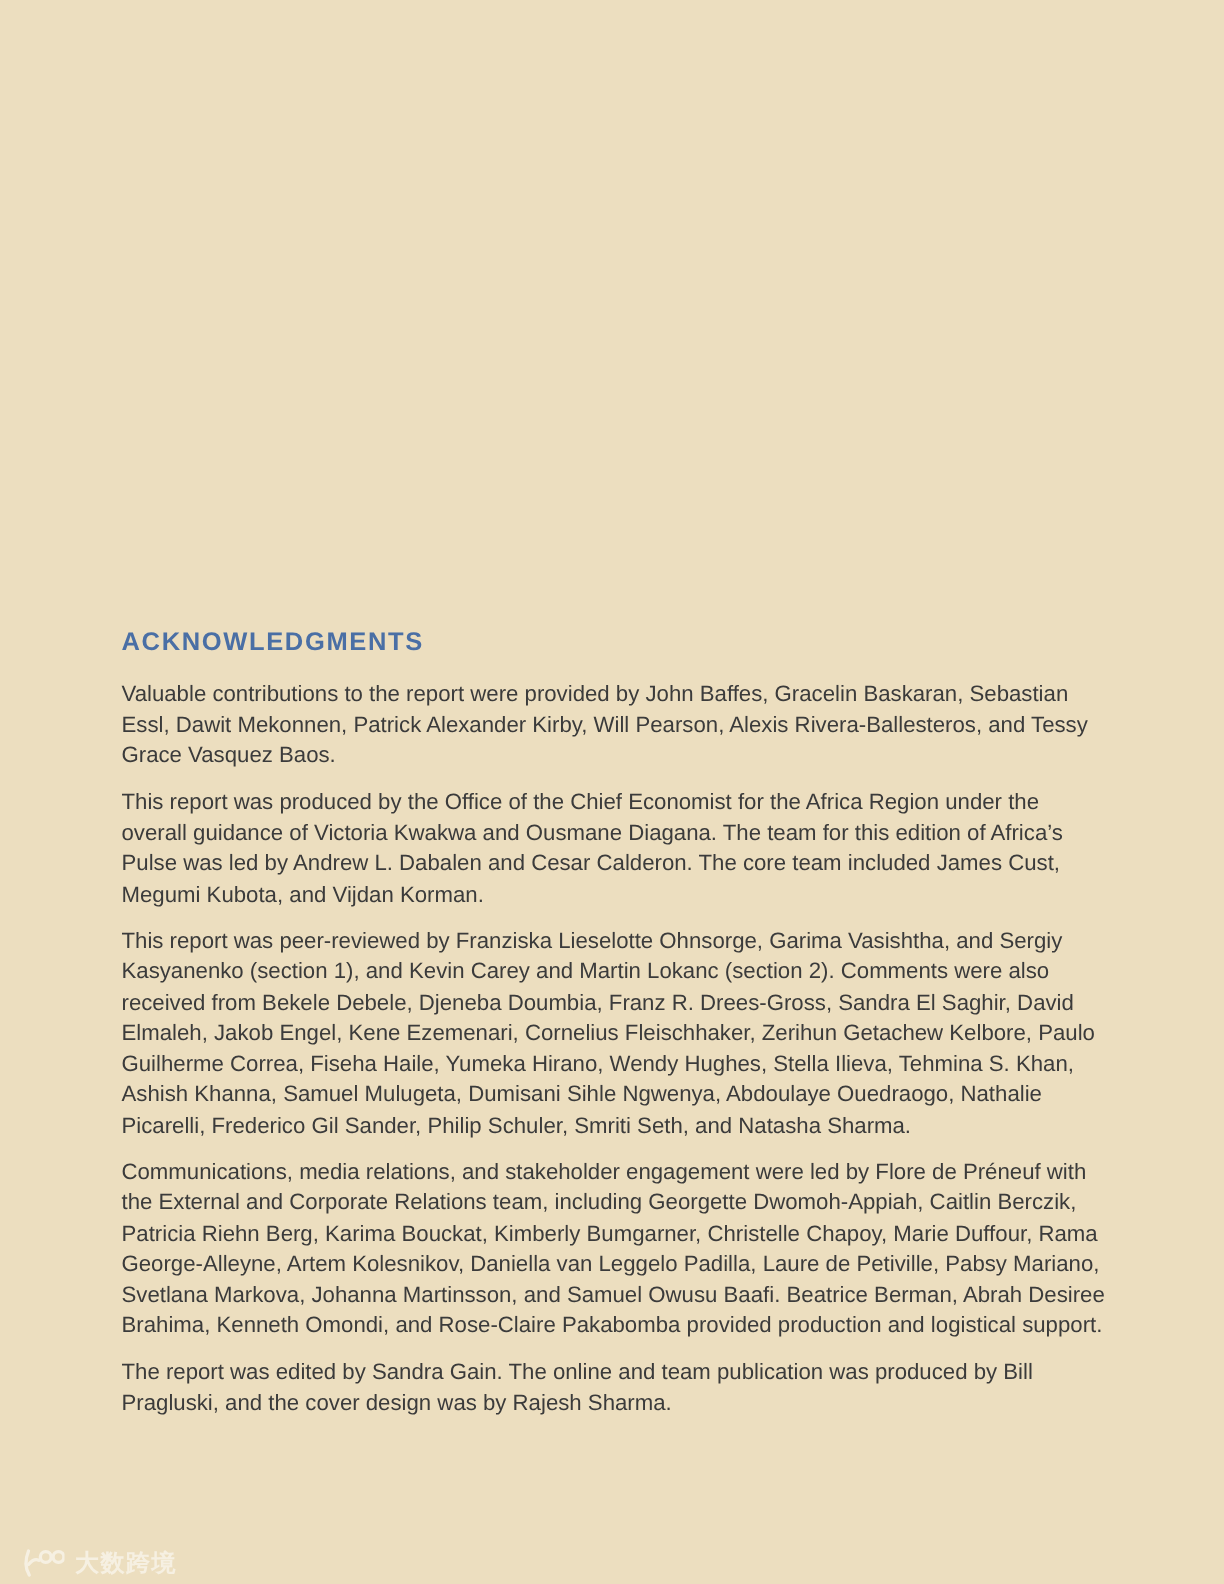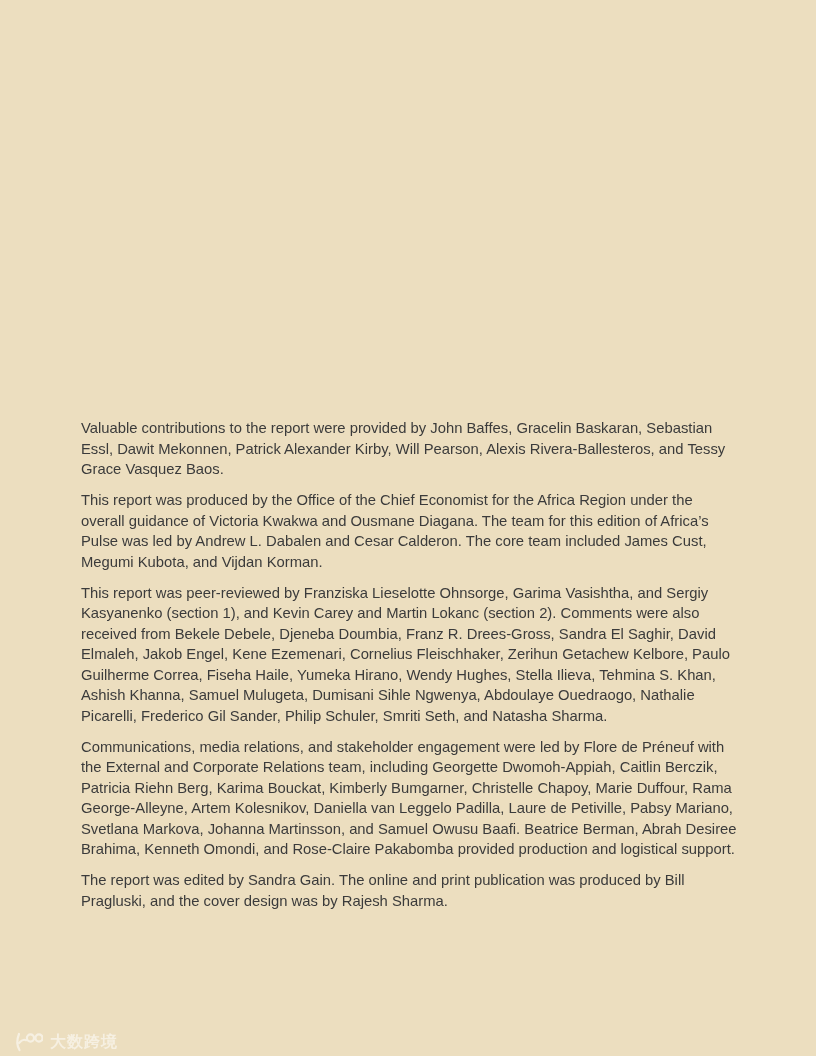--- a/index.html
+++ b/index.html
@@ -59,30 +59,31 @@
     color: #FFFFFF;
     letter-spacing: 1px;
   }
 </style>
 </head>
 <body>
 
 <div class="page">
 
   <div class="content">
+    <h1 class="heading">ACKNOWLEDGMENTS</h1>
 
     <p class="body-para">Valuable contributions to the report were provided by John Baffes, Gracelin Baskaran, Sebastian Essl, Dawit Mekonnen, Patrick Alexander Kirby, Will Pearson, Alexis Rivera-Ballesteros, and Tessy Grace Vasquez Baos.</p>
 
     <p class="body-para">This report was produced by the Office of the Chief Economist for the Africa Region under the overall guidance of Victoria Kwakwa and Ousmane Diagana. The team for this edition of Africa’s Pulse was led by Andrew L. Dabalen and Cesar Calderon. The core team included James Cust, Megumi Kubota, and Vijdan Korman.</p>
 
     <p class="body-para">This report was peer-reviewed by Franziska Lieselotte Ohnsorge, Garima Vasishtha, and Sergiy Kasyanenko (section 1), and Kevin Carey and Martin Lokanc (section 2). Comments were also received from Bekele Debele, Djeneba Doumbia, Franz R. Drees-Gross, Sandra El Saghir, David Elmaleh, Jakob Engel, Kene Ezemenari, Cornelius Fleischhaker, Zerihun Getachew Kelbore, Paulo Guilherme Correa, Fiseha Haile, Yumeka Hirano, Wendy Hughes, Stella Ilieva, Tehmina S. Khan, Ashish Khanna, Samuel Mulugeta, Dumisani Sihle Ngwenya, Abdoulaye Ouedraogo, Nathalie Picarelli, Frederico Gil Sander, Philip Schuler, Smriti Seth, and Natasha Sharma.</p>
 
     <p class="body-para">Communications, media relations, and stakeholder engagement were led by Flore de Préneuf with the External and Corporate Relations team, including Georgette Dwomoh-Appiah, Caitlin Berczik, Patricia Riehn Berg, Karima Bouckat, Kimberly Bumgarner, Christelle Chapoy, Marie Duffour, Rama George-Alleyne, Artem Kolesnikov, Daniella van Leggelo Padilla, Laure de Petiville, Pabsy Mariano, Svetlana Markova, Johanna Martinsson, and Samuel Owusu Baafi. Beatrice Berman, Abrah Desiree Brahima, Kenneth Omondi, and Rose-Claire Pakabomba provided production and logistical support.</p>
 
-    <p class="body-para">The report was edited by Sandra Gain. The online and print publication was produced by Bill Pragluski, and the cover design was by Rajesh Sharma.</p>
+    <p class="body-para">The report was edited by Sandra Gain. The online and team publication was produced by Bill Pragluski, and the cover design was by Rajesh Sharma.</p>
   </div>
 
   <div class="watermark">
     <span class="wm-icon">
       <svg width="30" height="22" viewBox="0 0 30 22" aria-hidden="true">
         <path d="M6 3 C4 8 3.5 14 6.5 19" fill="none" stroke="#FFFFFF" stroke-width="2.2" stroke-linecap="round"></path>
         <path d="M6 12 C8.5 9 11 8.2 13 9.2" fill="none" stroke="#FFFFFF" stroke-width="2.2" stroke-linecap="round"></path>
         <circle cx="17.5" cy="7" r="3.6" fill="none" stroke="#FFFFFF" stroke-width="2.2"></circle>
         <circle cx="26" cy="7" r="3.6" fill="none" stroke="#FFFFFF" stroke-width="2.2"></circle>
       </svg>

